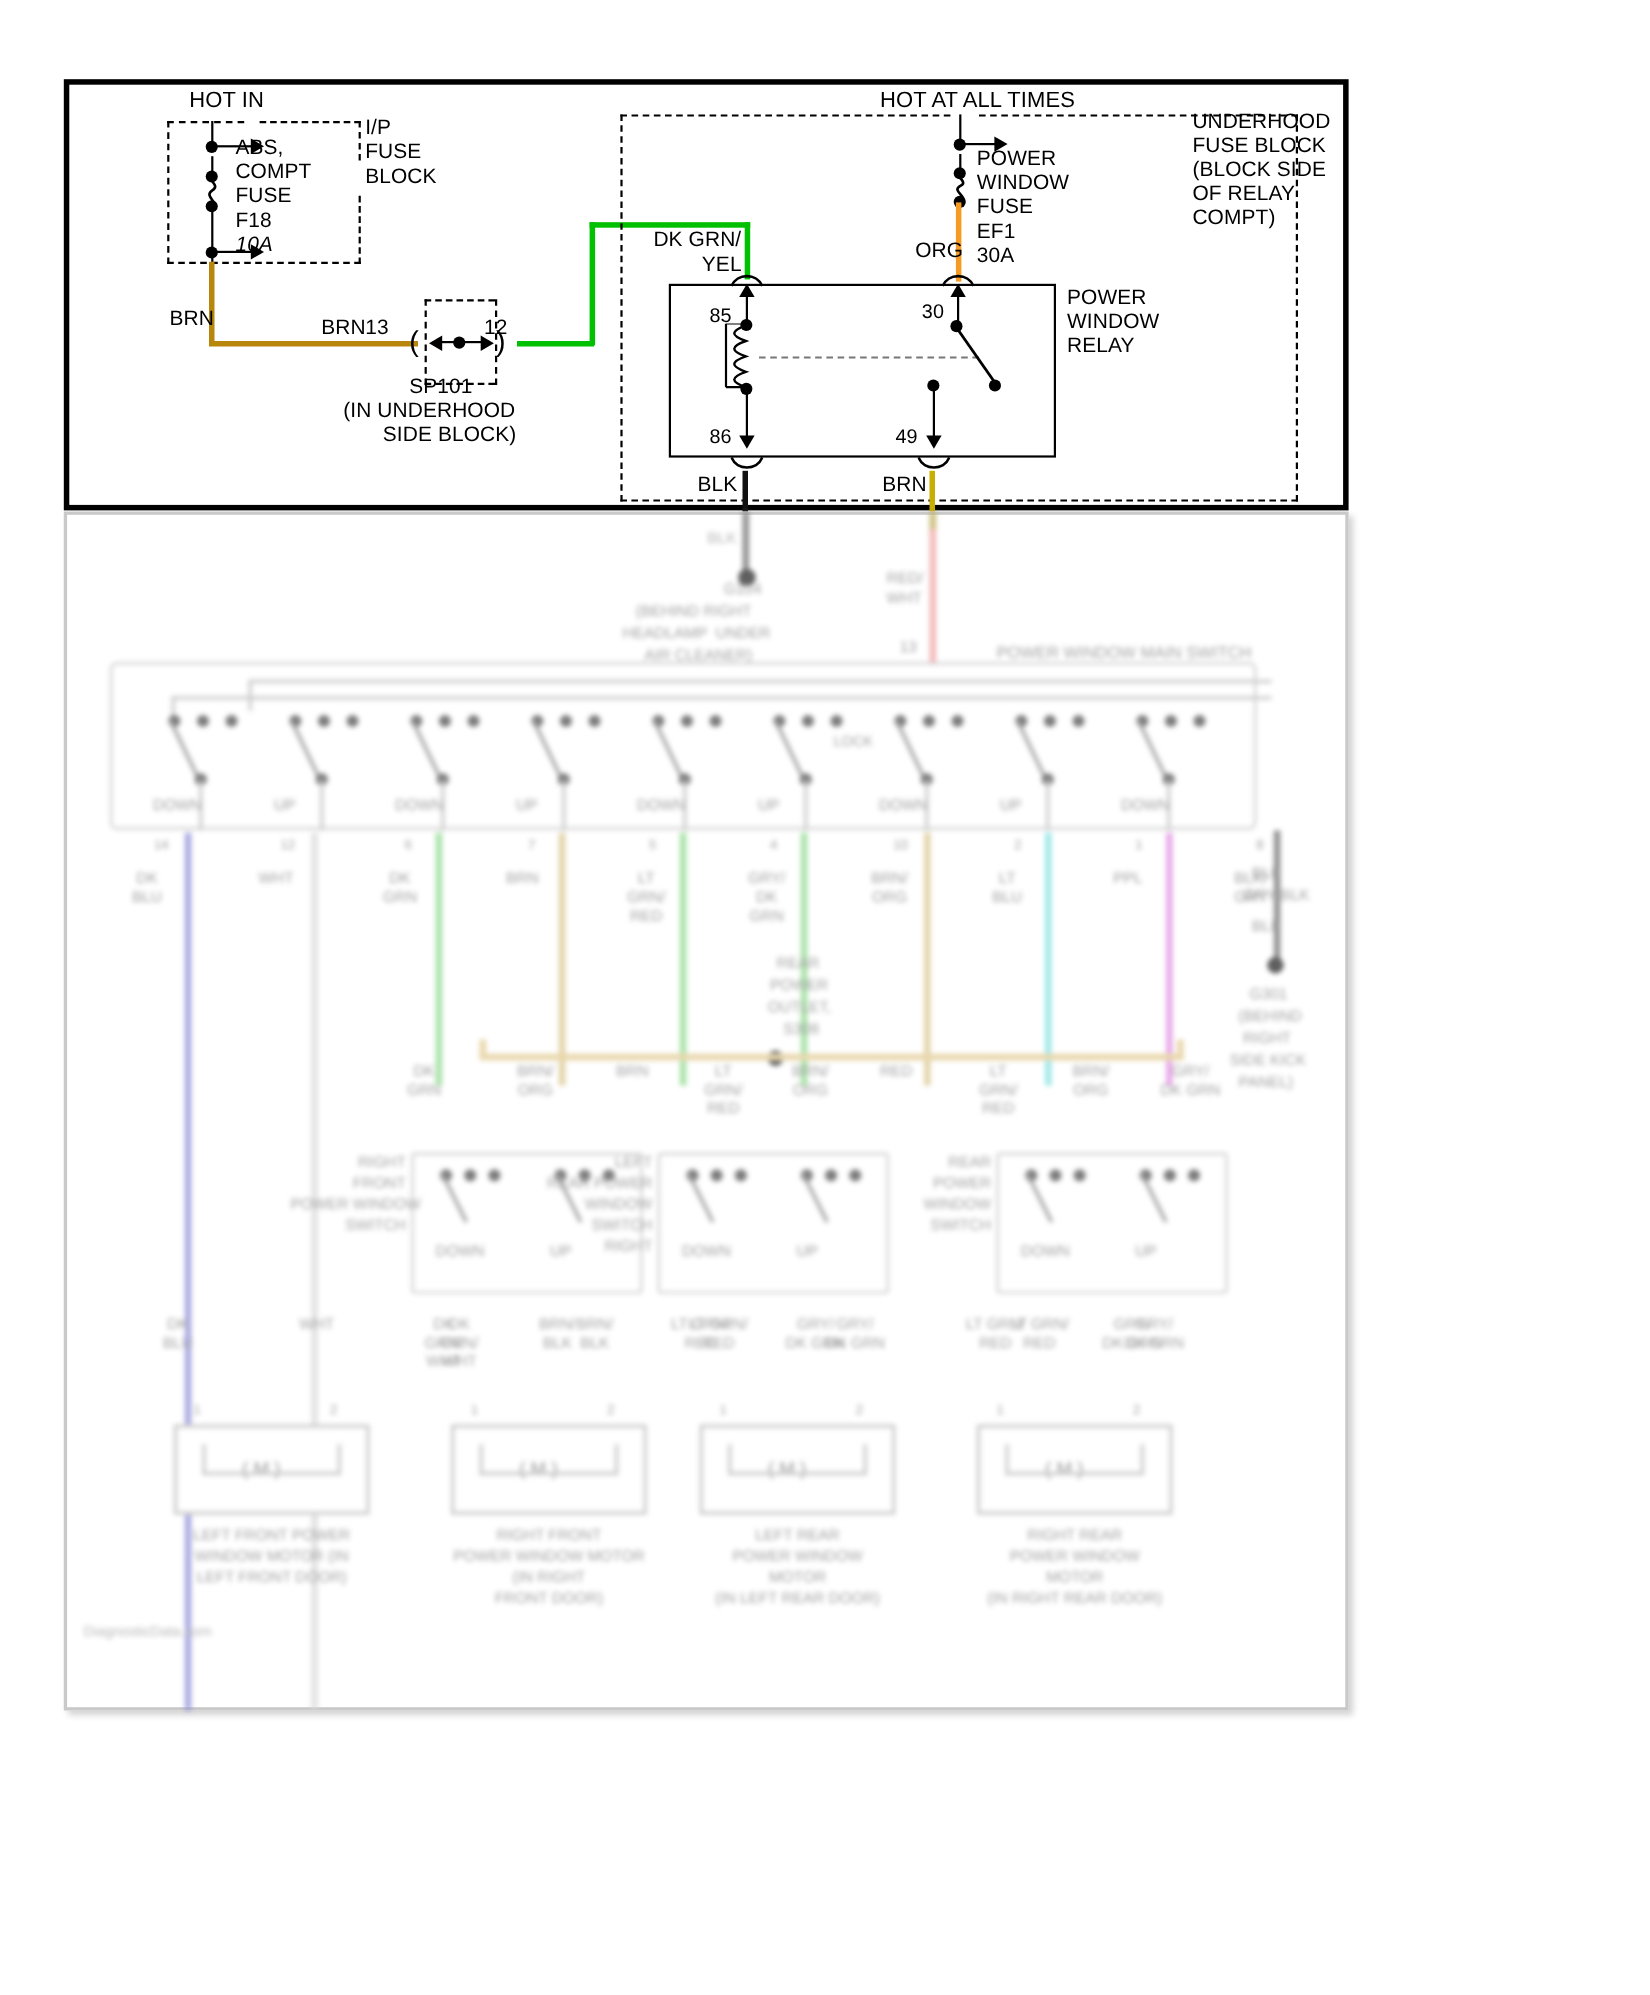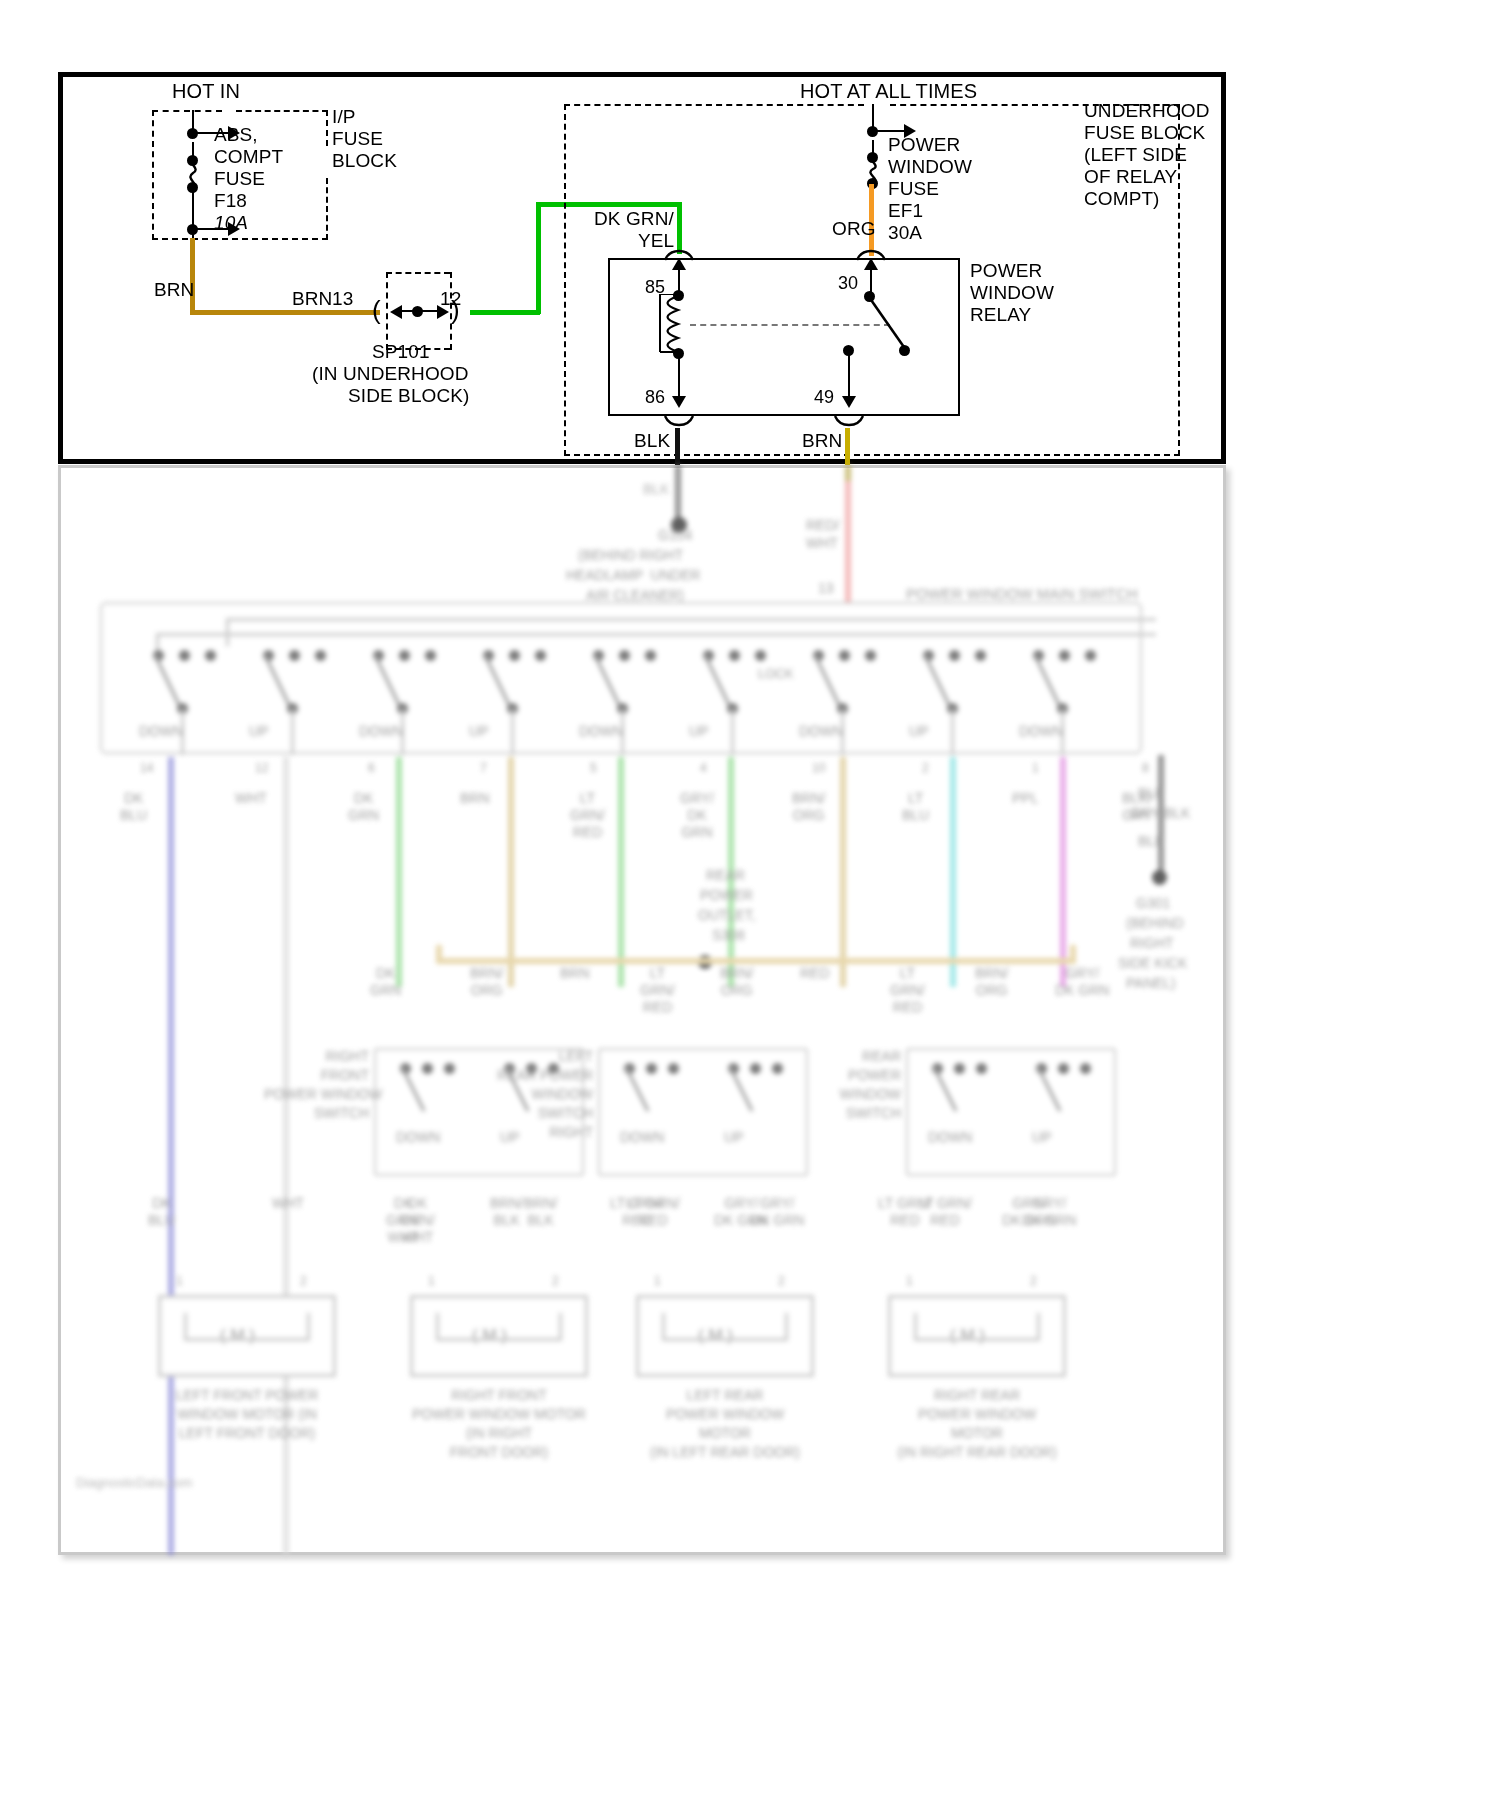--- a/index.html
+++ b/index.html
@@ -127,21 +127,21 @@
 
   <div class="txt b" style="left:800px;top:80px;">HOT AT ALL TIMES</div>
   <div class="dash" style="left:564px;top:104px;width:300px;"></div>
   <div class="dash" style="left:890px;top:104px;width:290px;"></div>
   <div class="dashv" style="left:564px;top:104px;height:352px;"></div>
   <div class="dashv" style="left:1178px;top:104px;height:352px;"></div>
   <div class="dash" style="left:564px;top:454px;width:616px;"></div>
 
   <div class="txt" style="left:1084px;top:100px;">UNDERHOOD</div>
   <div class="txt" style="left:1084px;top:122px;">FUSE BLOCK</div>
-  <div class="txt" style="left:1084px;top:144px;">(LEFT SIDE</div>
+  <div class="txt" style="left:1084px;top:144px;">(BLOCK SIDE</div>
   <div class="txt" style="left:1084px;top:166px;">OF RELAY</div>
   <div class="txt" style="left:1084px;top:188px;">COMPT)</div>
 
   <div class="ln lnv" style="left:872px;top:104px;height:24px;"></div>
   <div class="ln lnv" style="left:872px;top:140px;height:18px;"></div>
   <div class="dot" style="left:867px;top:126px;"></div>
   <div class="dot" style="left:867px;top:152px;"></div>
   <div class="dot" style="left:867px;top:178px;"></div>
   <svg style="position:absolute;left:862px;top:154px;" width="24" height="30">
     <path d="M11 0 C 2 5, 20 11, 11 15 C 2 20, 20 25, 11 30" stroke="#000" stroke-width="2.4" fill="none"></path>

